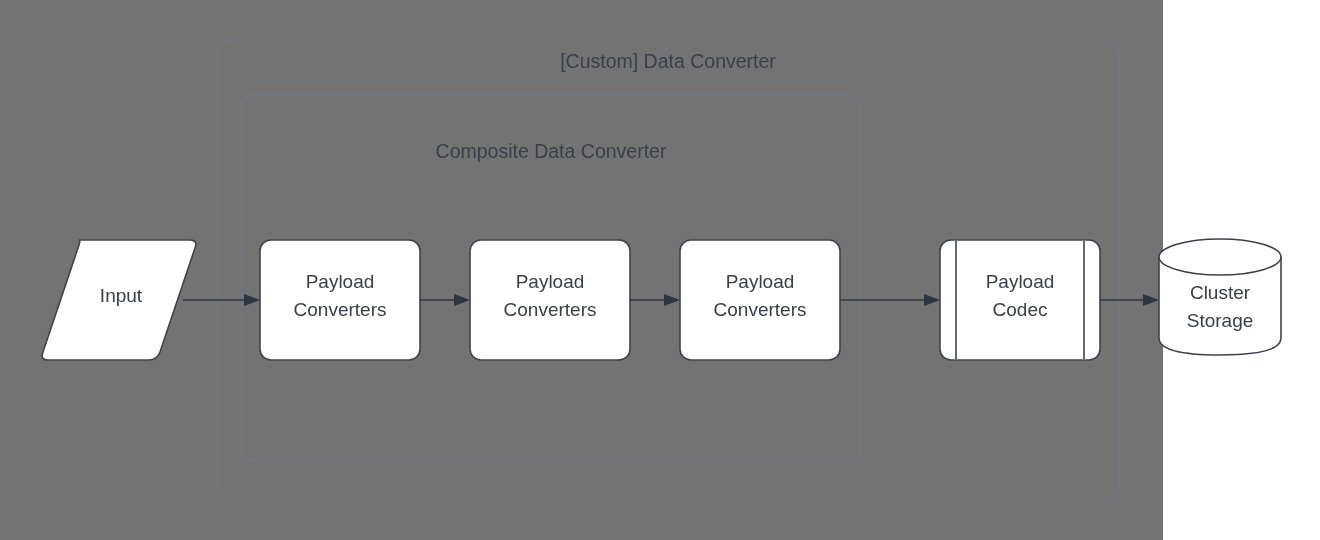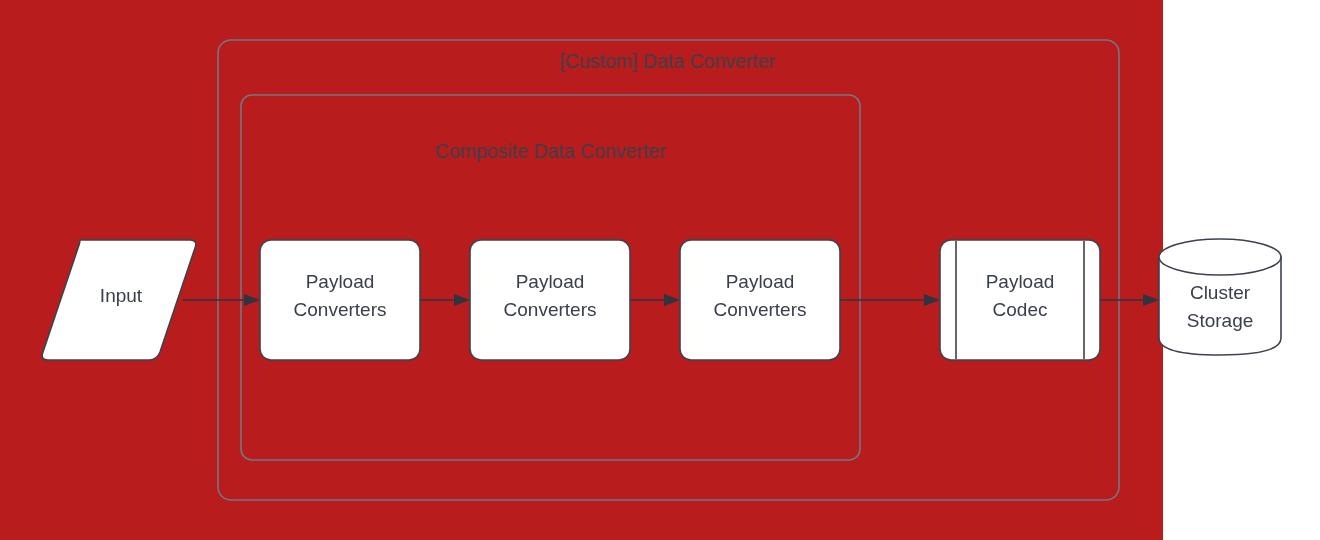--- a/index.html
+++ b/index.html
@@ -10,21 +10,21 @@
   body {
     width: 1320px;
     height: 540px;
     font-family: "Liberation Sans", sans-serif;
     overflow: hidden;
   }
   #canvas {
     position: relative;
     width: 1163px;
     height: 540px;
-    background: #b91c1c;
+    background: #737373;
   }
   #diagram-svg {
     position: absolute;
     top: 0;
     left: 0;
     width: 1320px;
     height: 540px;
   }
   .shape-stroke {
     fill: #ffffff;

